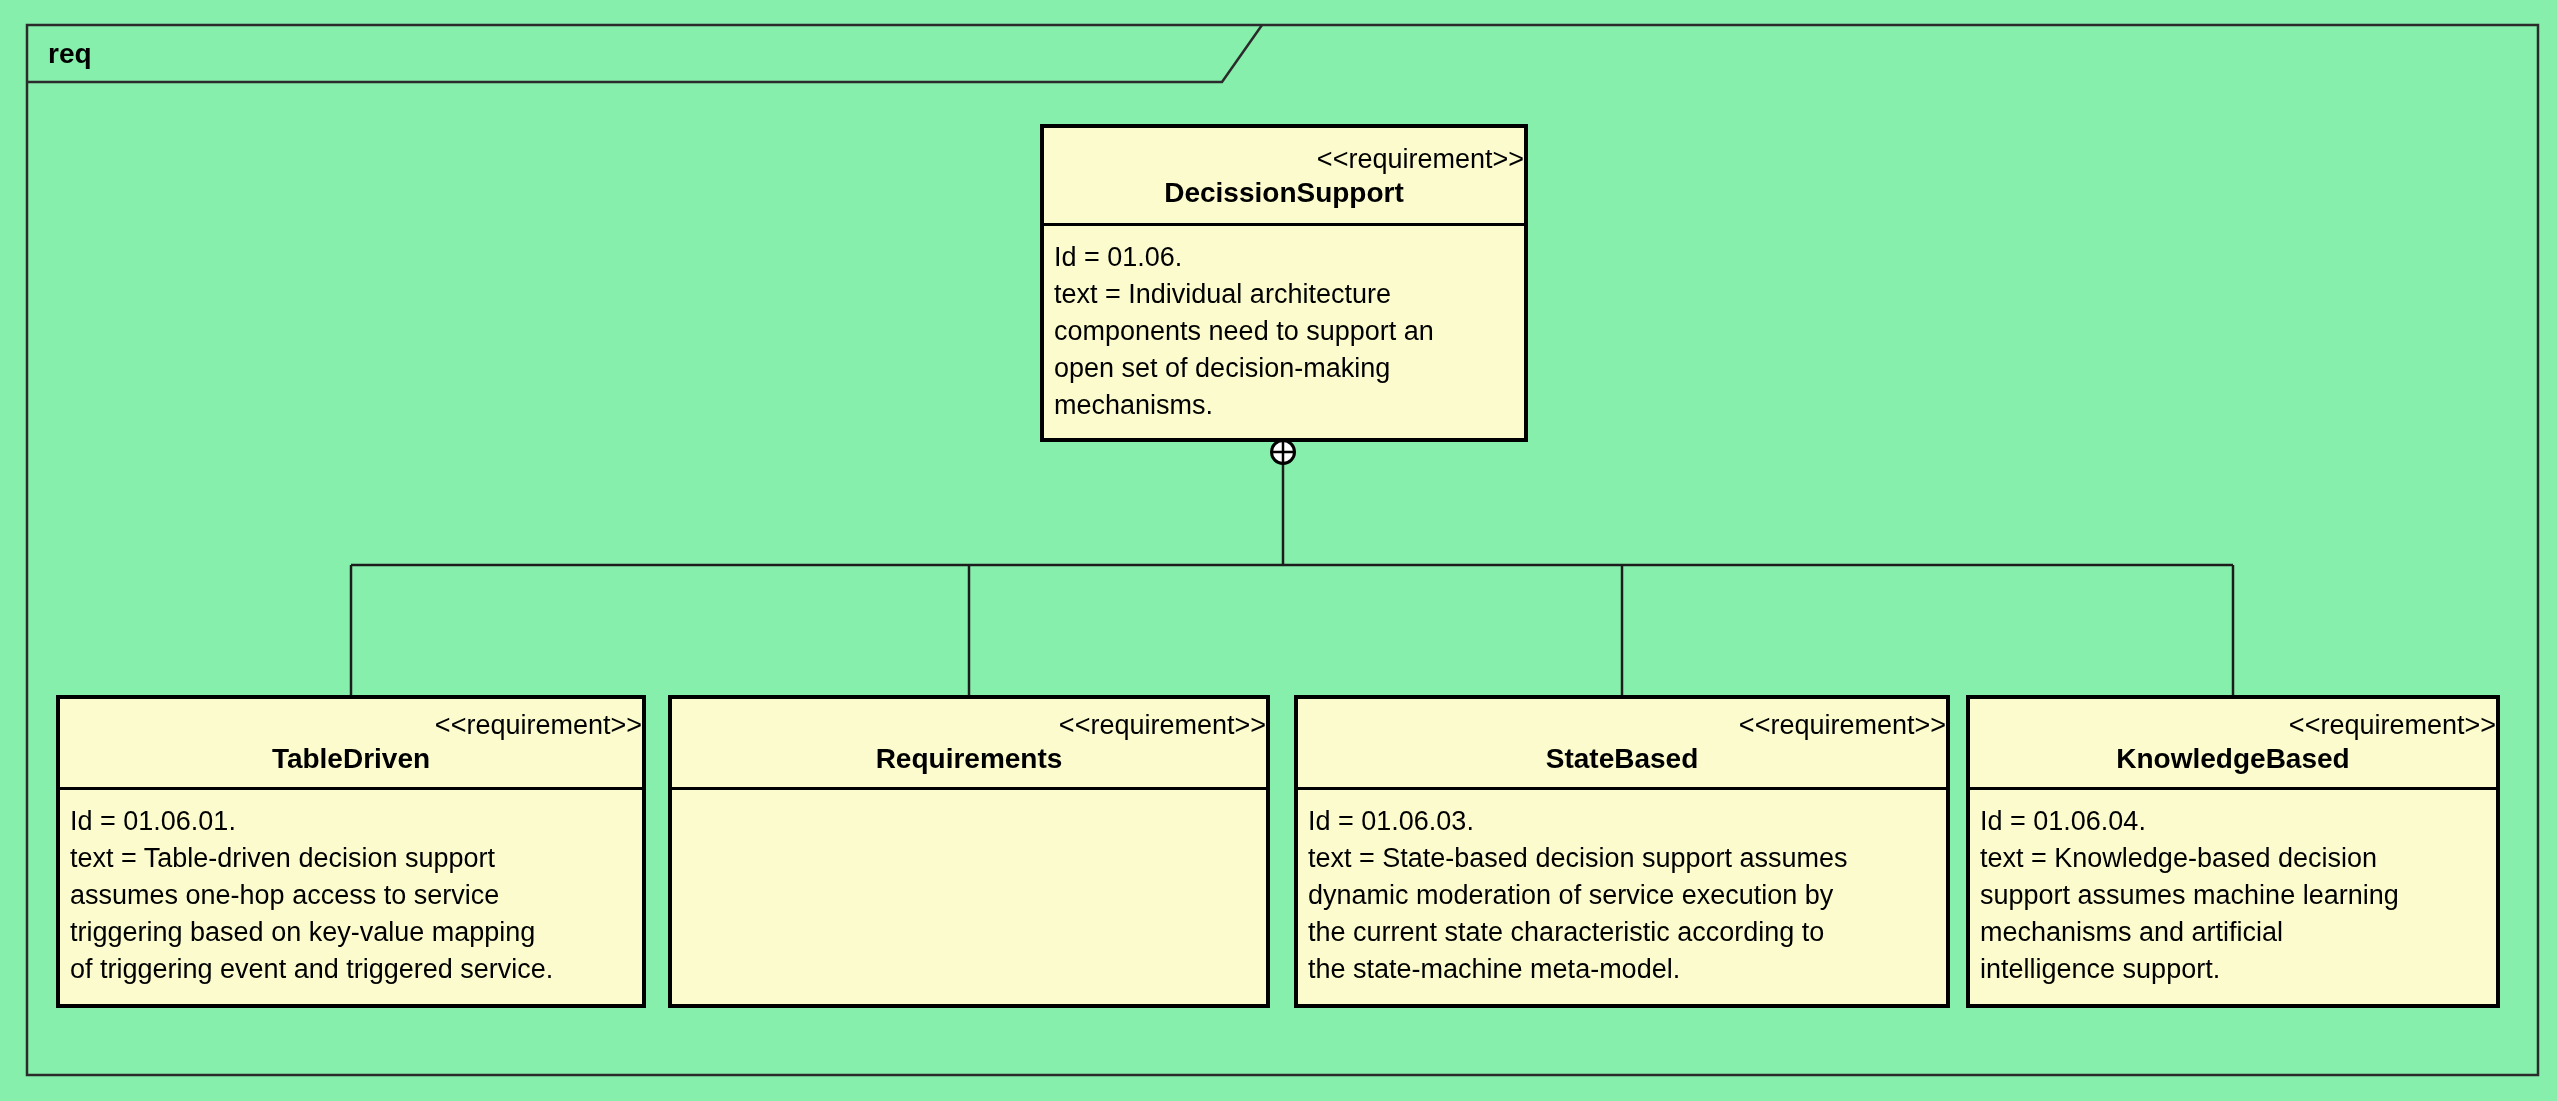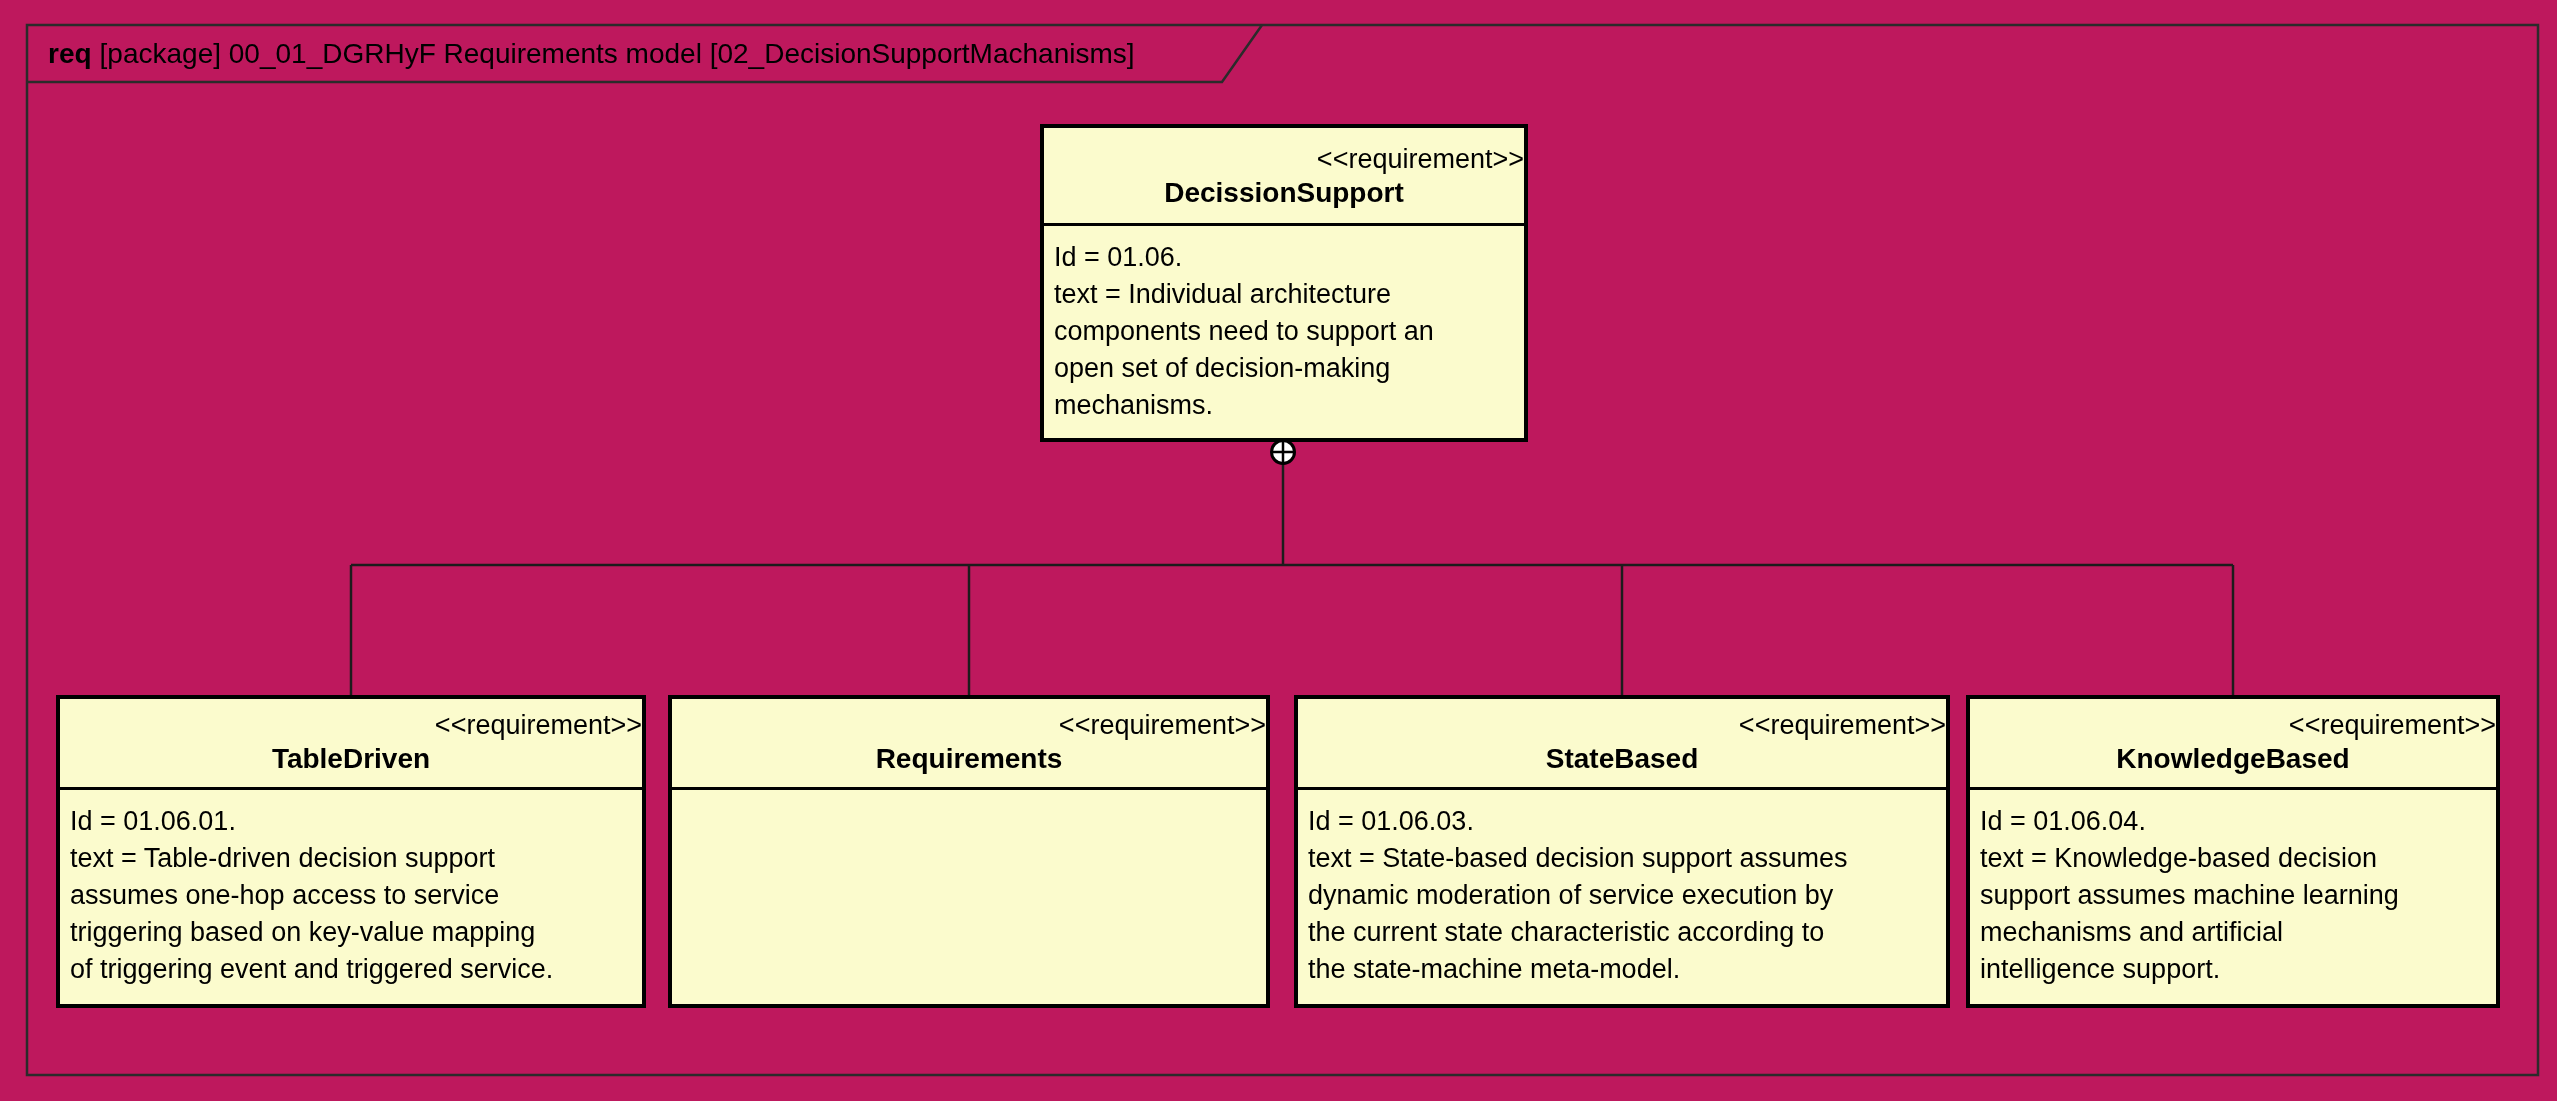--- a/index.html
+++ b/index.html
@@ -1,20 +1,20 @@
 <!DOCTYPE html>
 <html><head>
 <meta charset="utf-8">
 <style>
   html, body { margin: 0; padding: 0; background: #ffffff; }
   .canvas {
     position: relative;
     width: 2557px;
     height: 1101px;
-    background: #be185d;
+    background: #86efac;
     font-family: "Liberation Sans", sans-serif;
     color: #000000;
     overflow: hidden;
   }
   .overlay {
     position: absolute;
     left: 0; top: 0;
     width: 2557px; height: 1101px;
   }
   .frame-label {
@@ -74,21 +74,21 @@
       <path d="M 2233 565 V 695"></path>
     </g>
 
     <g>
       <circle cx="1283" cy="452" r="11.5" fill="#ffffff" stroke="#000000" stroke-width="3"></circle>
       <path d="M 1271.5 452 H 1294.5 M 1283 440.5 V 463.5" stroke="#000000" stroke-width="2.5" fill="none"></path>
     </g>
   </svg>
 
   <div class="frame-label">
-    <span class="kw">req</span><span>[package] 00_01_DGRHyF Requirements model [02_DecisionSupportMachanisms]</span>
+    <span class="kw">req</span>
   </div>
 
   <div class="req-box parent" style="left:1040px; top:124px; width:488px; height:318px;">
     <div class="req-hdr">
       <div class="req-stereo">&lt;&lt;requirement&gt;&gt;</div>
       <div class="req-name">DecissionSupport</div>
     </div>
     <div class="req-body">Id = 01.06.
 text = Individual architecture
 components need to support an

